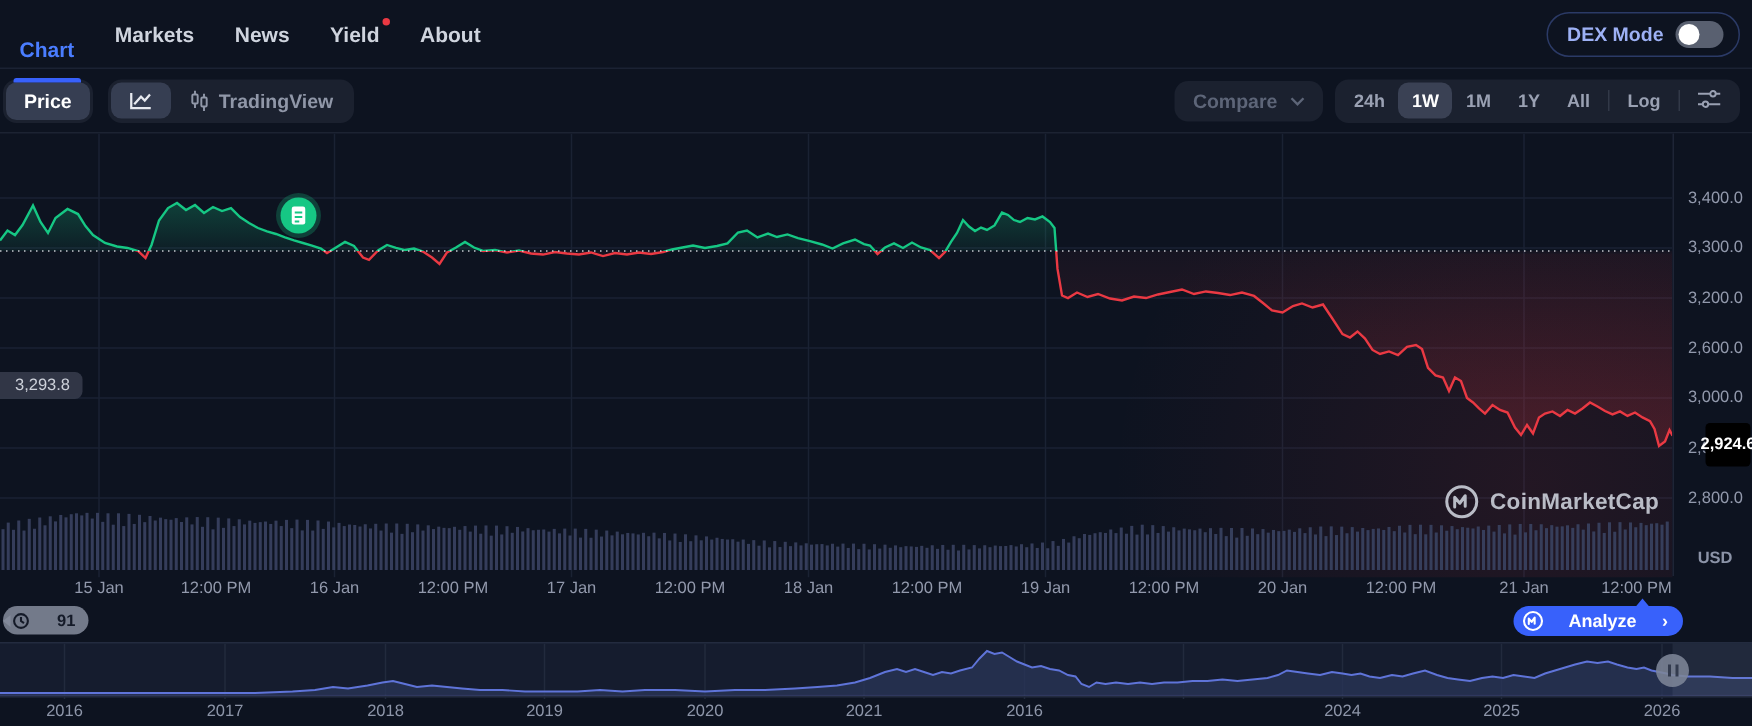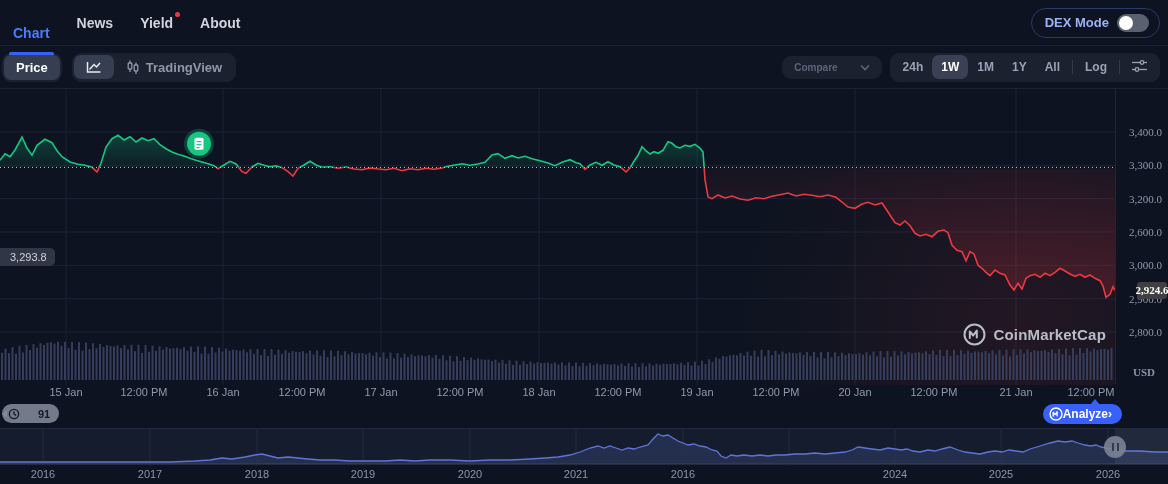--- a/index.html
+++ b/index.html
@@ -20,47 +20,47 @@
   .toggle { position:relative; width:32px; height:18px; border-radius:9px; background:#596070; }
   .toggle .knob { position:absolute; top:2px; left:2px; width:14px; height:14px; border-radius:50%; background:#fff; }
 
   
   .toolbar { height:42px; display:flex; align-items:center; padding:0 8px 0 2px; }
   .seg { display:flex; align-items:center; background:#1b212f; border-radius:9px; padding:2px; margin-right:10px; }
   .seg-chip { font-size:13px; font-weight:700; color:#9097a8; padding:5px 12px; border-radius:7px; cursor:pointer; display:flex; align-items:center; gap:6px; }
   .seg-chip.active { background:#363e52; color:#fff; }
   .icon-svg { display:block; }
   .tb-right { margin-left:auto; display:flex; align-items:center; gap:8px; }
-  .compare-pill { display:flex; align-items:center; gap:22px; background:#1b212f; border-radius:9px; padding:6px 12px; color:#5d6578; font-size:10px; font-weight:700; cursor:pointer; }
+  .compare-pill { display:flex; align-items:center; gap:8px; background:#1b212f; border-radius:9px; padding:6px 12px; color:#5d6578; font-size:13px; font-weight:700; cursor:pointer; }
   .range-group { display:flex; align-items:center; background:#1b212f; border-radius:9px; padding:2px 4px; }
   .range-chip { font-size:12px; font-weight:700; color:#9aa1b3; padding:5px 9px; border-radius:7px; cursor:pointer; }
   .range-chip.active { background:#3a4154; color:#fff; }
   .vdiv { width:1px; height:14px; background:#323948; margin:0 3px; }
 
   
   .chart-wrap { position:relative; height:296px; border-top:1px solid #1c2332; }
   #chart-svg { position:absolute; left:0; top:0; cursor:crosshair; }
-  .y-axis { position:absolute; right:0; top:0; bottom:0; width:53px; border-left:1px solid #1e2536; background:#0d1320;font-family:Liberation Serif, serif; }
+  .y-axis { position:absolute; right:0; top:0; bottom:0; width:53px; border-left:1px solid #1e2536; background:#0d1320; }
   .y-lab { position:absolute; right:6px; font-size:11px; color:#9299ac; white-space:nowrap; }
-  .price-tag { position:absolute; left:1px; right:1px; height:17px; background:#404040; color:#fff; font-size:11px; font-weight:700; display:flex; align-items:center; justify-content:center; border-radius:3px; z-index:3;margin-left:20px; }
+  .price-tag { position:absolute; left:1px; right:1px; height:29px; background:#000000; color:#fff; font-size:11px; font-weight:700; display:flex; align-items:center; justify-content:center; border-radius:3px; z-index:3;margin-left:20px; }
   .usd-lab { position:absolute; right:13px; bottom:6px; font-size:11px; font-weight:700; color:#8b93a7; }
   .base-tag { position:absolute; left:0; top:159px; background:rgba(52,58,74,.92); color:#cdd1da; font-size:11px; padding:3px 8px 3px 10px; border-radius:0 5px 5px 0; z-index:3; }
   .watermark { position:absolute; right:62px; top:234px; display:flex; align-items:center; gap:7px; opacity:.88; z-index:2; }
   .watermark .wm-text { color:#cfd3dd; font-size:15px; font-weight:700; letter-spacing:.2px; }
 
   
   .x-axis-row { position:relative; height:20px; }
   .x-lab { position:absolute; top:2px; transform:translateX(-50%); font-size:11px; color:#9299ac; white-space:nowrap; }
 
   
   .between-row { position:relative; height:24px; }
   .hist-badge { position:absolute; left:2px; top:0; height:19px; display:flex; align-items:center; gap:18px; background:rgba(134,141,158,.85); border-radius:10px; padding:0 9px 0 6px; cursor:pointer; }
   .hist-badge::before { content:""; position:absolute; left:-4px; top:6px; border:4px solid transparent; border-right:5px solid rgba(134,141,158,.85); }
   .hist-count { font-size:11px; font-weight:800; color:#141a28; }
-  .analyze-btn { position:absolute; right:46px; top:0; height:20px; display:flex; align-items:center; gap:0; background:#3861fb; border-radius:11px; padding:0 10px 0 6px; cursor:pointer; }
+  .analyze-btn { position:absolute; right:46px; top:0; height:20px; display:flex; align-items:center; gap:17px; background:#3861fb; border-radius:11px; padding:0 10px 0 6px; cursor:pointer; }
   .analyze-btn::before { content:""; position:absolute; top:-5px; right:22px; border:5px solid transparent; border-bottom:6px solid #3861fb; border-top:none; }
   .analyze-label { color:#fff; font-size:12px; font-weight:700; }
   .analyze-chev { color:#fff; font-size:12px; font-weight:700; }
 
   
   .minimap { position:relative; height:37px; background:#151c2e; border-top:1px solid #232b3f; border-bottom:1px solid #232b3f; }
   #mini-svg { position:absolute; left:0; top:0; }
   .mini-overlay { position:absolute; left:1115px; right:0; top:0; bottom:0; background:rgba(150,160,185,.10); }
   .mini-handle { position:absolute; left:1104px; top:7px; width:22px; height:22px; border-radius:50%; background:rgba(125,133,151,.88); display:flex; align-items:center; justify-content:center; gap:3px; cursor:ew-resize; z-index:4; }
   .mini-handle i { display:block; width:2px; height:8px; background:#333b4e; }
@@ -69,20 +69,23 @@
 </style>
 </head>
 <body>
 
 <div class="app">
 
   <header class="hdr">
     <nav class="nav">
       <div class="nav-tab active">
           <span>Chart</span>
+        </div>
+      <div class="nav-tab">
+          <span>Markets</span>
         </div>
       <div class="nav-tab">
           <span>News</span>
         </div>
       <div class="nav-tab">
           <span>Yield</span>
           <span class="nav-dot"></span>
         </div>
       <div class="nav-tab">
           <span>About</span>

